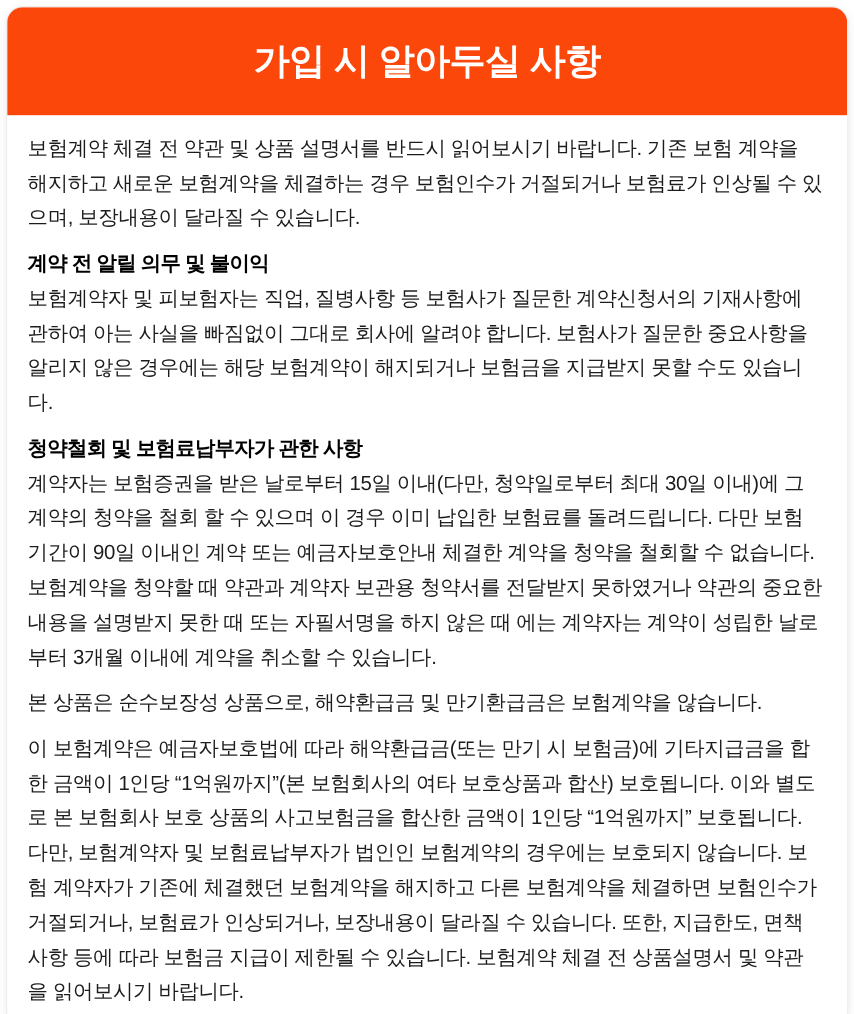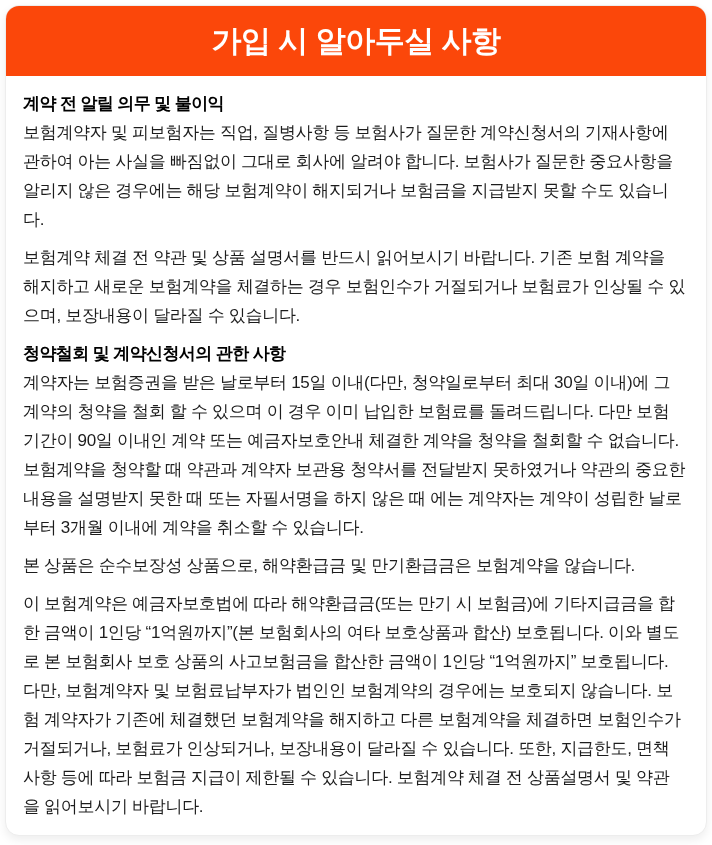--- a/index.html
+++ b/index.html
@@ -19,21 +19,21 @@
     box-sizing: border-box;
     width: 702px;
     min-height: 828px;
     background: var(--card-bg, #ffffff);
     border: 1px solid var(--card-border, #ededed);
     border-radius: 14px;
     box-shadow: 0 4px 10px rgba(0,0,0,0.07);
     overflow: hidden;
   }
   .card-header {
-    height: 70px;
+    height: 90px;
     background: var(--header-bg, #fb470a);
     display: flex;
     align-items: center;
     justify-content: center;
   }
   .card-header h1 {
     margin: 0;
     font-size: 30px;
     font-weight: 800;
     color: var(--header-text, #ffffff);
@@ -68,30 +68,30 @@
 <div class="page">
   <div class="card">
 
     <div class="card-header">
       <h1>가입 시 알아두실 사항</h1>
     </div>
 
     <div class="card-body">
 
       <section>
+        <p>보험계약 체결 전 약관 및 상품 설명서를 반드시 읽어보시기 바랍니다. 기존 보험 계약을 해지하고 새로운 보험계약을 체결하는 경우 보험인수가 거절되거나 보험료가 인상될 수 있으며, 보장내용이 달라질 수 있습니다.</p>
+      </section>
+
+      <section>
         <h2>계약 전 알릴 의무 및 불이익</h2>
         <p>보험계약자 및 피보험자는 직업, 질병사항 등 보험사가 질문한 계약신청서의 기재사항에 관하여 아는 사실을 빠짐없이 그대로 회사에 알려야 합니다. 보험사가 질문한 중요사항을 알리지 않은 경우에는 해당 보험계약이 해지되거나 보험금을 지급받지 못할 수도 있습니다.</p>
       </section>
 
       <section>
-        <p>보험계약 체결 전 약관 및 상품 설명서를 반드시 읽어보시기 바랍니다. 기존 보험 계약을 해지하고 새로운 보험계약을 체결하는 경우 보험인수가 거절되거나 보험료가 인상될 수 있으며, 보장내용이 달라질 수 있습니다.</p>
-      </section>
-
-      <section>
-        <h2>청약철회 및 계약신청서의 관한 사항</h2>
+        <h2>청약철회 및 보험료납부자가 관한 사항</h2>
         <p>계약자는 보험증권을 받은 날로부터 15일 이내(다만, 청약일로부터 최대 30일 이내)에 그 계약의 청약을 철회 할 수 있으며 이 경우 이미 납입한 보험료를 돌려드립니다. 다만 보험기간이 90일 이내인 계약 또는 예금자보호안내 체결한 계약을 청약을 철회할 수 없습니다. 보험계약을 청약할 때 약관과 계약자 보관용 청약서를 전달받지 못하였거나 약관의 중요한 내용을 설명받지 못한 때 또는 자필서명을 하지 않은 때 에는 계약자는 계약이 성립한 날로부터 3개월 이내에 계약을 취소할 수 있습니다.</p>
       </section>
 
       <section>
         <p>본 상품은 순수보장성 상품으로, 해약환급금 및 만기환급금은 보험계약을 않습니다.</p>
       </section>
 
       <section>
         <p>이 보험계약은 예금자보호법에 따라 해약환급금(또는 만기 시 보험금)에 기타지급금을 합한 금액이 1인당 “1억원까지”(본 보험회사의 여타 보호상품과 합산) 보호됩니다. 이와 별도로 본 보험회사 보호 상품의 사고보험금을 합산한 금액이 1인당 “1억원까지” 보호됩니다. 다만, 보험계약자 및 보험료납부자가 법인인 보험계약의 경우에는 보호되지 않습니다. 보험 계약자가 기존에 체결했던 보험계약을 해지하고 다른 보험계약을 체결하면 보험인수가 거절되거나, 보험료가 인상되거나, 보장내용이 달라질 수 있습니다. 또한, 지급한도, 면책사항 등에 따라 보험금 지급이 제한될 수 있습니다. 보험계약 체결 전 상품설명서 및 약관을 읽어보시기 바랍니다.</p>
       </section>

